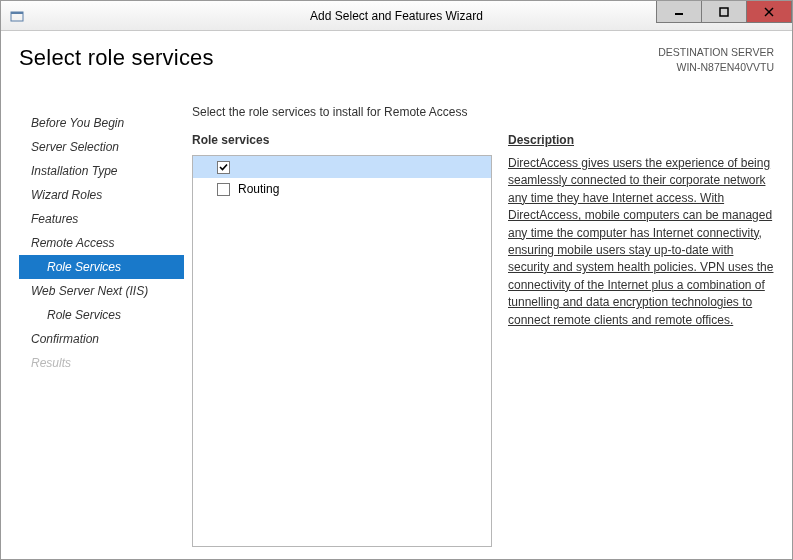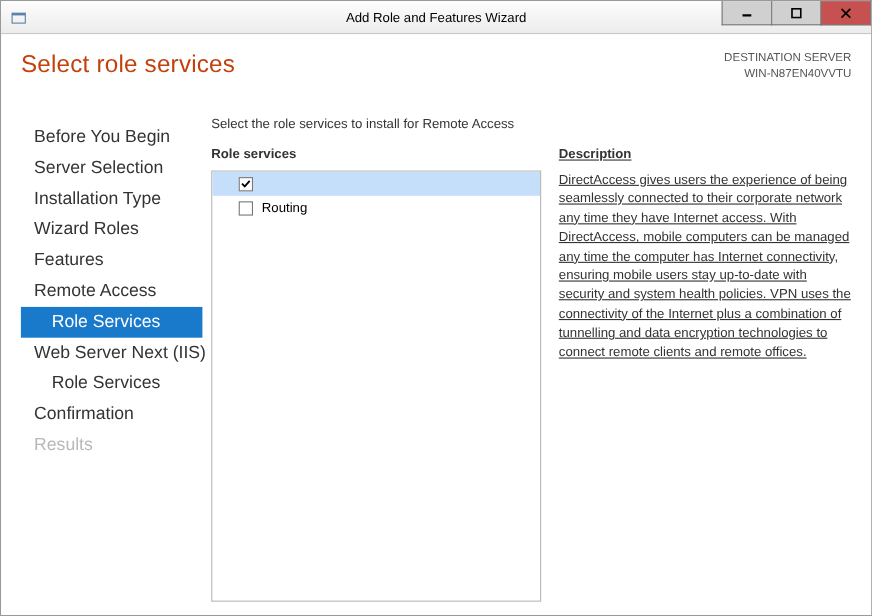--- a/index.html
+++ b/index.html
@@ -64,45 +64,46 @@
     .header-row {
       display: flex;
       justify-content: space-between;
       align-items: flex-start;
       margin-bottom: 14px;
       min-height: 46px;
     }
     .page-title {
       font-size: 22px;
       font-weight: 300;
-      color: #c2410c;
+      color: #000000;
       letter-spacing: 0.2px;
     }
     .dest-block {
       text-align: right;
       font-size: 10.5px;
       color: #555;
       line-height: 1.4;
     }
     .body-row {
       flex: 1;
       display: flex;
       gap: 8px;
       min-height: 0;
     }
     .sidebar {
       width: 165px;
       padding-top: 6px;
     }
     .nav-item {
-      font-size: 16px;
+      font-size: 12px;
       color: #333;
       padding: 5px 8px 5px 12px;
       cursor: default;
       white-space: nowrap;
+      font-style: italic;
     }
     .nav-item.indent { padding-left: 28px; }
     .nav-item.selected {
       background: #1979ca;
       color: #fff;
     }
     .nav-item.disabled { color: #b8b8b8; }
     .main {
       flex: 1;
       display: flex;
@@ -197,21 +198,21 @@
 </head>
 <body>
 
 <div class="titlebar">
   <span class="titlebar-icon">
     <svg width="14" height="14" viewBox="0 0 14 14">
         <rect x="1" y="3" width="12" height="9" fill="none" stroke="#5a7fa8" stroke-width="1"></rect>
         <rect x="1" y="3" width="12" height="2" fill="#5a7fa8"></rect>
       </svg>
   </span>
-  <div class="titlebar-title">Add Role and Features Wizard</div>
+  <div class="titlebar-title">Add Select and Features Wizard</div>
   <div class="window-controls">
     <div class="win-btn">
       <svg width="10" height="10">
           <line x1="1" y1="7" x2="9" y2="7" stroke="#000" stroke-width="2"></line>
         </svg>
     </div>
     <div class="win-btn">
       <svg width="10" height="10">
           <rect x="1" y="1" width="8" height="8" fill="none" stroke="#000" stroke-width="1.5"></rect>
         </svg>

